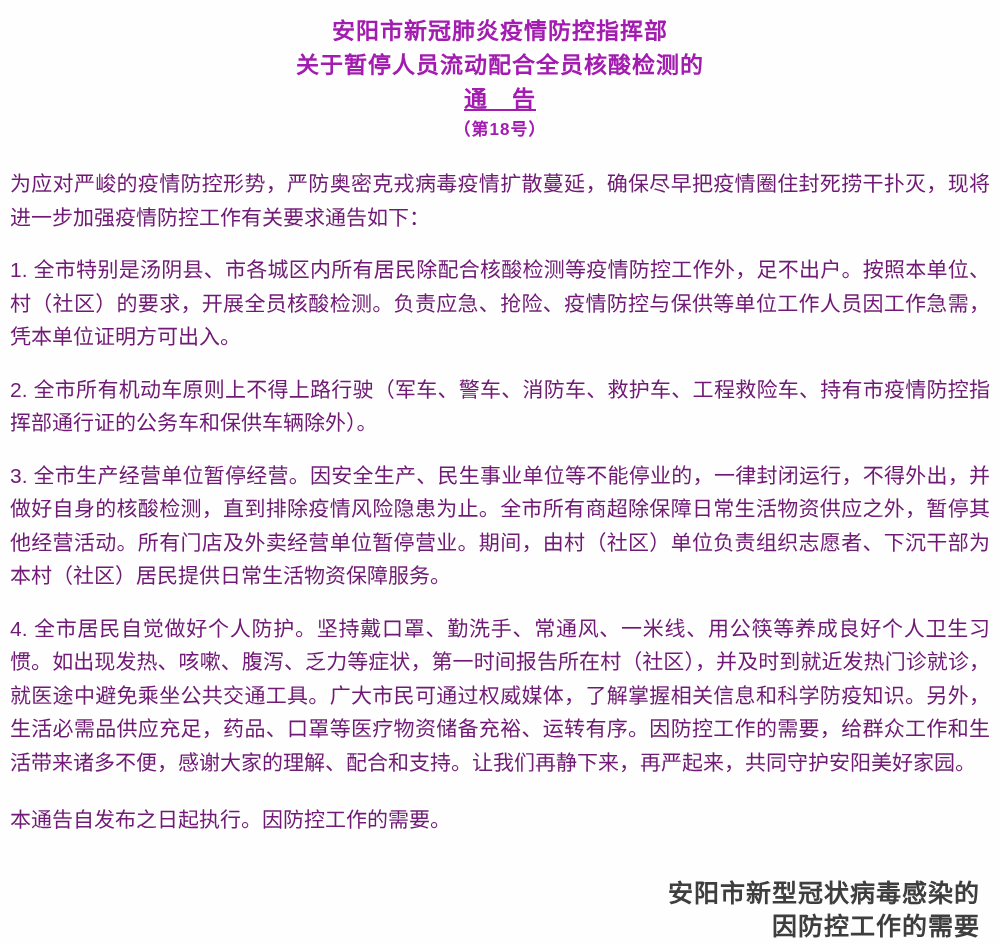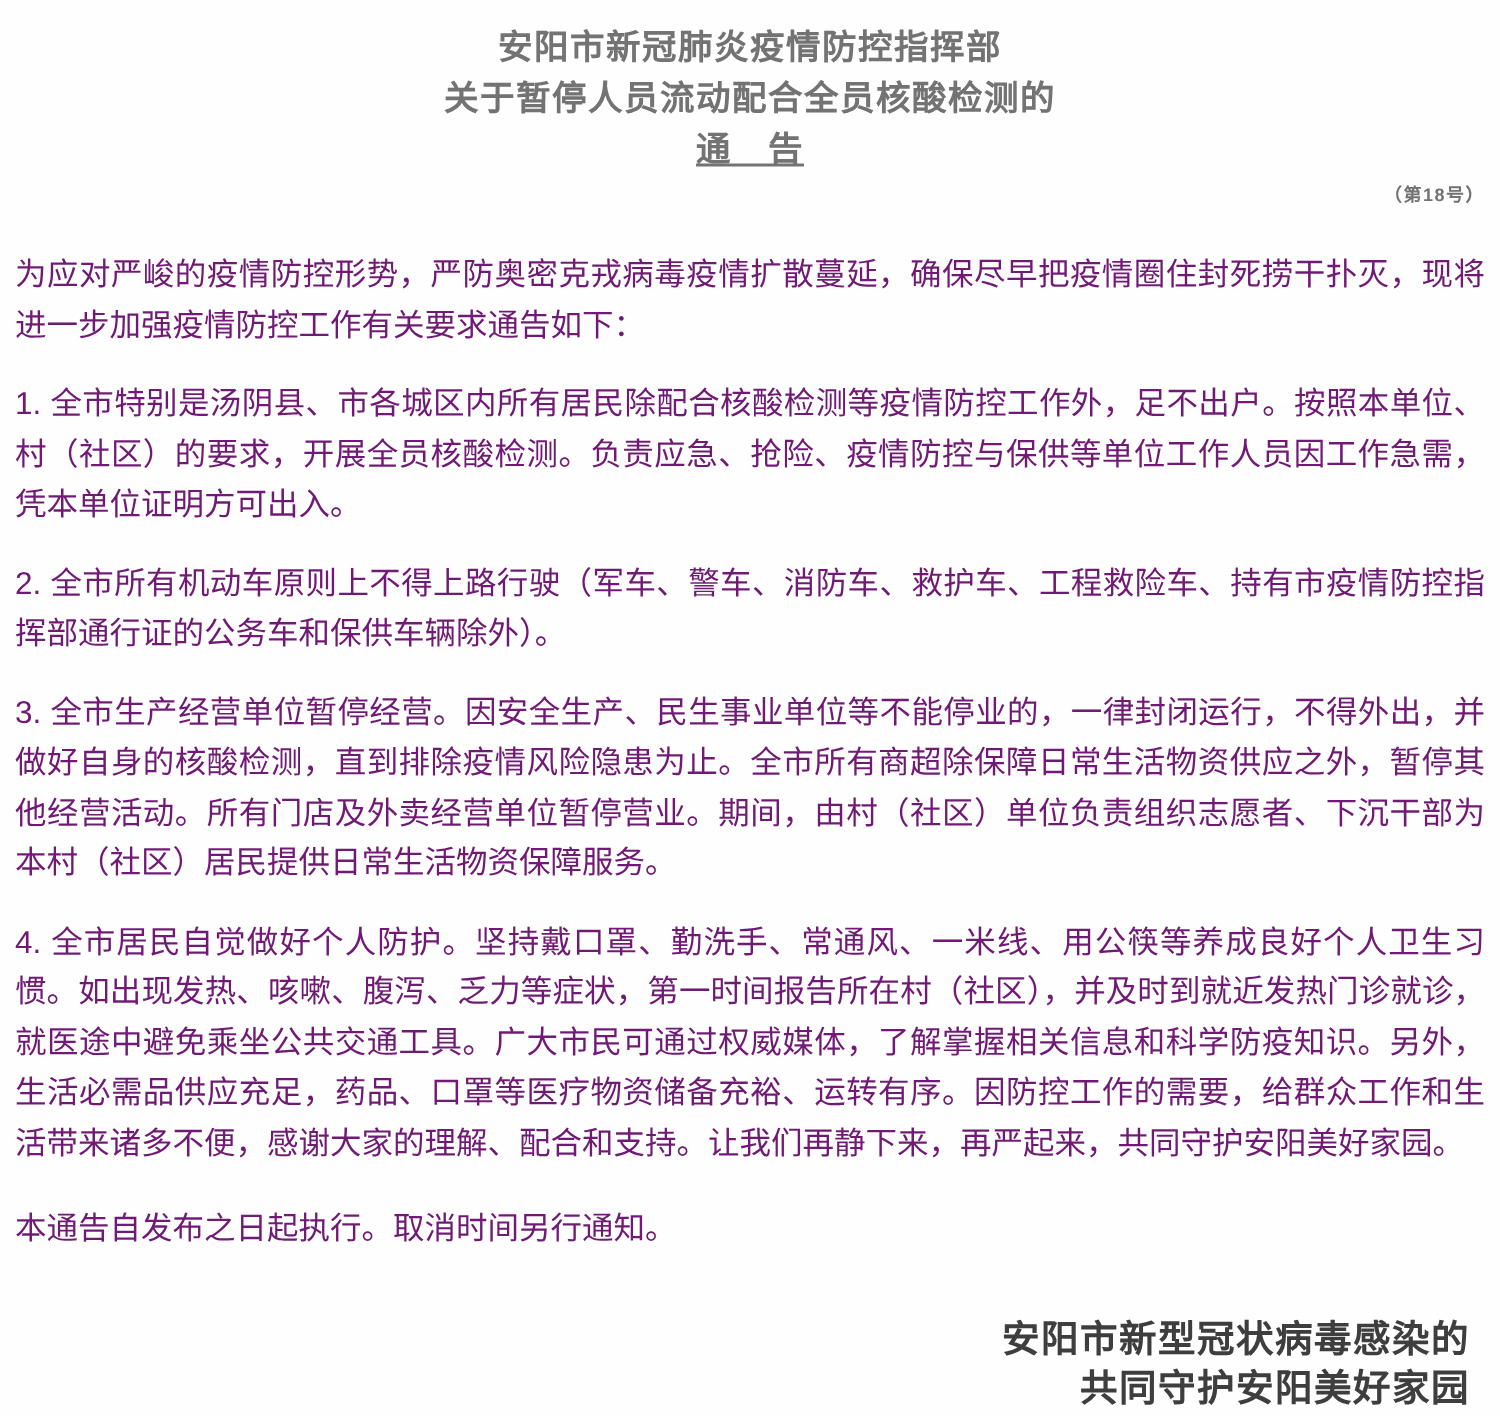--- a/index.html
+++ b/index.html
@@ -15,39 +15,38 @@
   }
   .page {
     box-sizing: border-box;
     width: 1000px;
     height: 944px;
     padding: 14px 10px 18px 10px;
     background: #fefefe;
   }
   .title-block {
     text-align: center;
-    color: #737373;
+    color: #a21caf;
     font-weight: bold;
   }
   .title-line {
     font-size: 23px;
     line-height: 34px;
     letter-spacing: 1px;
   }
   .notice-word {
     font-size: 23px;
     line-height: 35px;
     letter-spacing: 1px;
     text-decoration: underline;
   }
   .notice-number {
-    font-size: 12px;
+    font-size: 17px;
     line-height: 26px;
     letter-spacing: 1px;
-    text-align: right;
   }
   .body-block {
     margin-top: 24px;
     color: #701a75;
   }
   .para {
     font-size: 21px;
     line-height: 33.5px;
     text-align: justify;
     text-align-last: left;
@@ -82,22 +81,22 @@
     <div class="notice-word">通　告</div>
     <div class="notice-number">（第18号）</div>
   </div>
 
   <div class="body-block">
     <p class="para">为应对严峻的疫情防控形势，严防奥密克戎病毒疫情扩散蔓延，确保尽早把疫情圈住封死捞干扑灭，现将进一步加强疫情防控工作有关要求通告如下：</p>
     <p class="para">1. 全市特别是汤阴县、市各城区内所有居民除配合核酸检测等疫情防控工作外，足不出户。按照本单位、村（社区）的要求，开展全员核酸检测。负责应急、抢险、疫情防控与保供等单位工作人员因工作急需，凭本单位证明方可出入。</p>
     <p class="para">2. 全市所有机动车原则上不得上路行驶（军车、警车、消防车、救护车、工程救险车、持有市疫情防控指挥部通行证的公务车和保供车辆除外）。</p>
     <p class="para">3. 全市生产经营单位暂停经营。因安全生产、民生事业单位等不能停业的，一律封闭运行，不得外出，并做好自身的核酸检测，直到排除疫情风险隐患为止。全市所有商超除保障日常生活物资供应之外，暂停其他经营活动。所有门店及外卖经营单位暂停营业。期间，由村（社区）单位负责组织志愿者、下沉干部为本村（社区）居民提供日常生活物资保障服务。</p>
     <p class="para">4. 全市居民自觉做好个人防护。坚持戴口罩、勤洗手、常通风、一米线、用公筷等养成良好个人卫生习惯。如出现发热、咳嗽、腹泻、乏力等症状，第一时间报告所在村（社区），并及时到就近发热门诊就诊，就医途中避免乘坐公共交通工具。广大市民可通过权威媒体，了解掌握相关信息和科学防疫知识。另外，生活必需品供应充足，药品、口罩等医疗物资储备充裕、运转有序。因防控工作的需要，给群众工作和生活带来诸多不便，感谢大家的理解、配合和支持。让我们再静下来，再严起来，共同守护安阳美好家园。</p>
-    <p class="para closing">本通告自发布之日起执行。取消时间另行通知。</p>
+    <p class="para closing">本通告自发布之日起执行。因防控工作的需要。</p>
   </div>
 
   <div class="signature-block">
     <div class="signature-line">安阳市新型冠状病毒感染的</div>
-    <div class="signature-line">共同守护安阳美好家园</div>
+    <div class="signature-line">因防控工作的需要</div>
     <div class="signature-line">2022年1月10日</div>
   </div>
 
 </div>
 
 </body></html>

